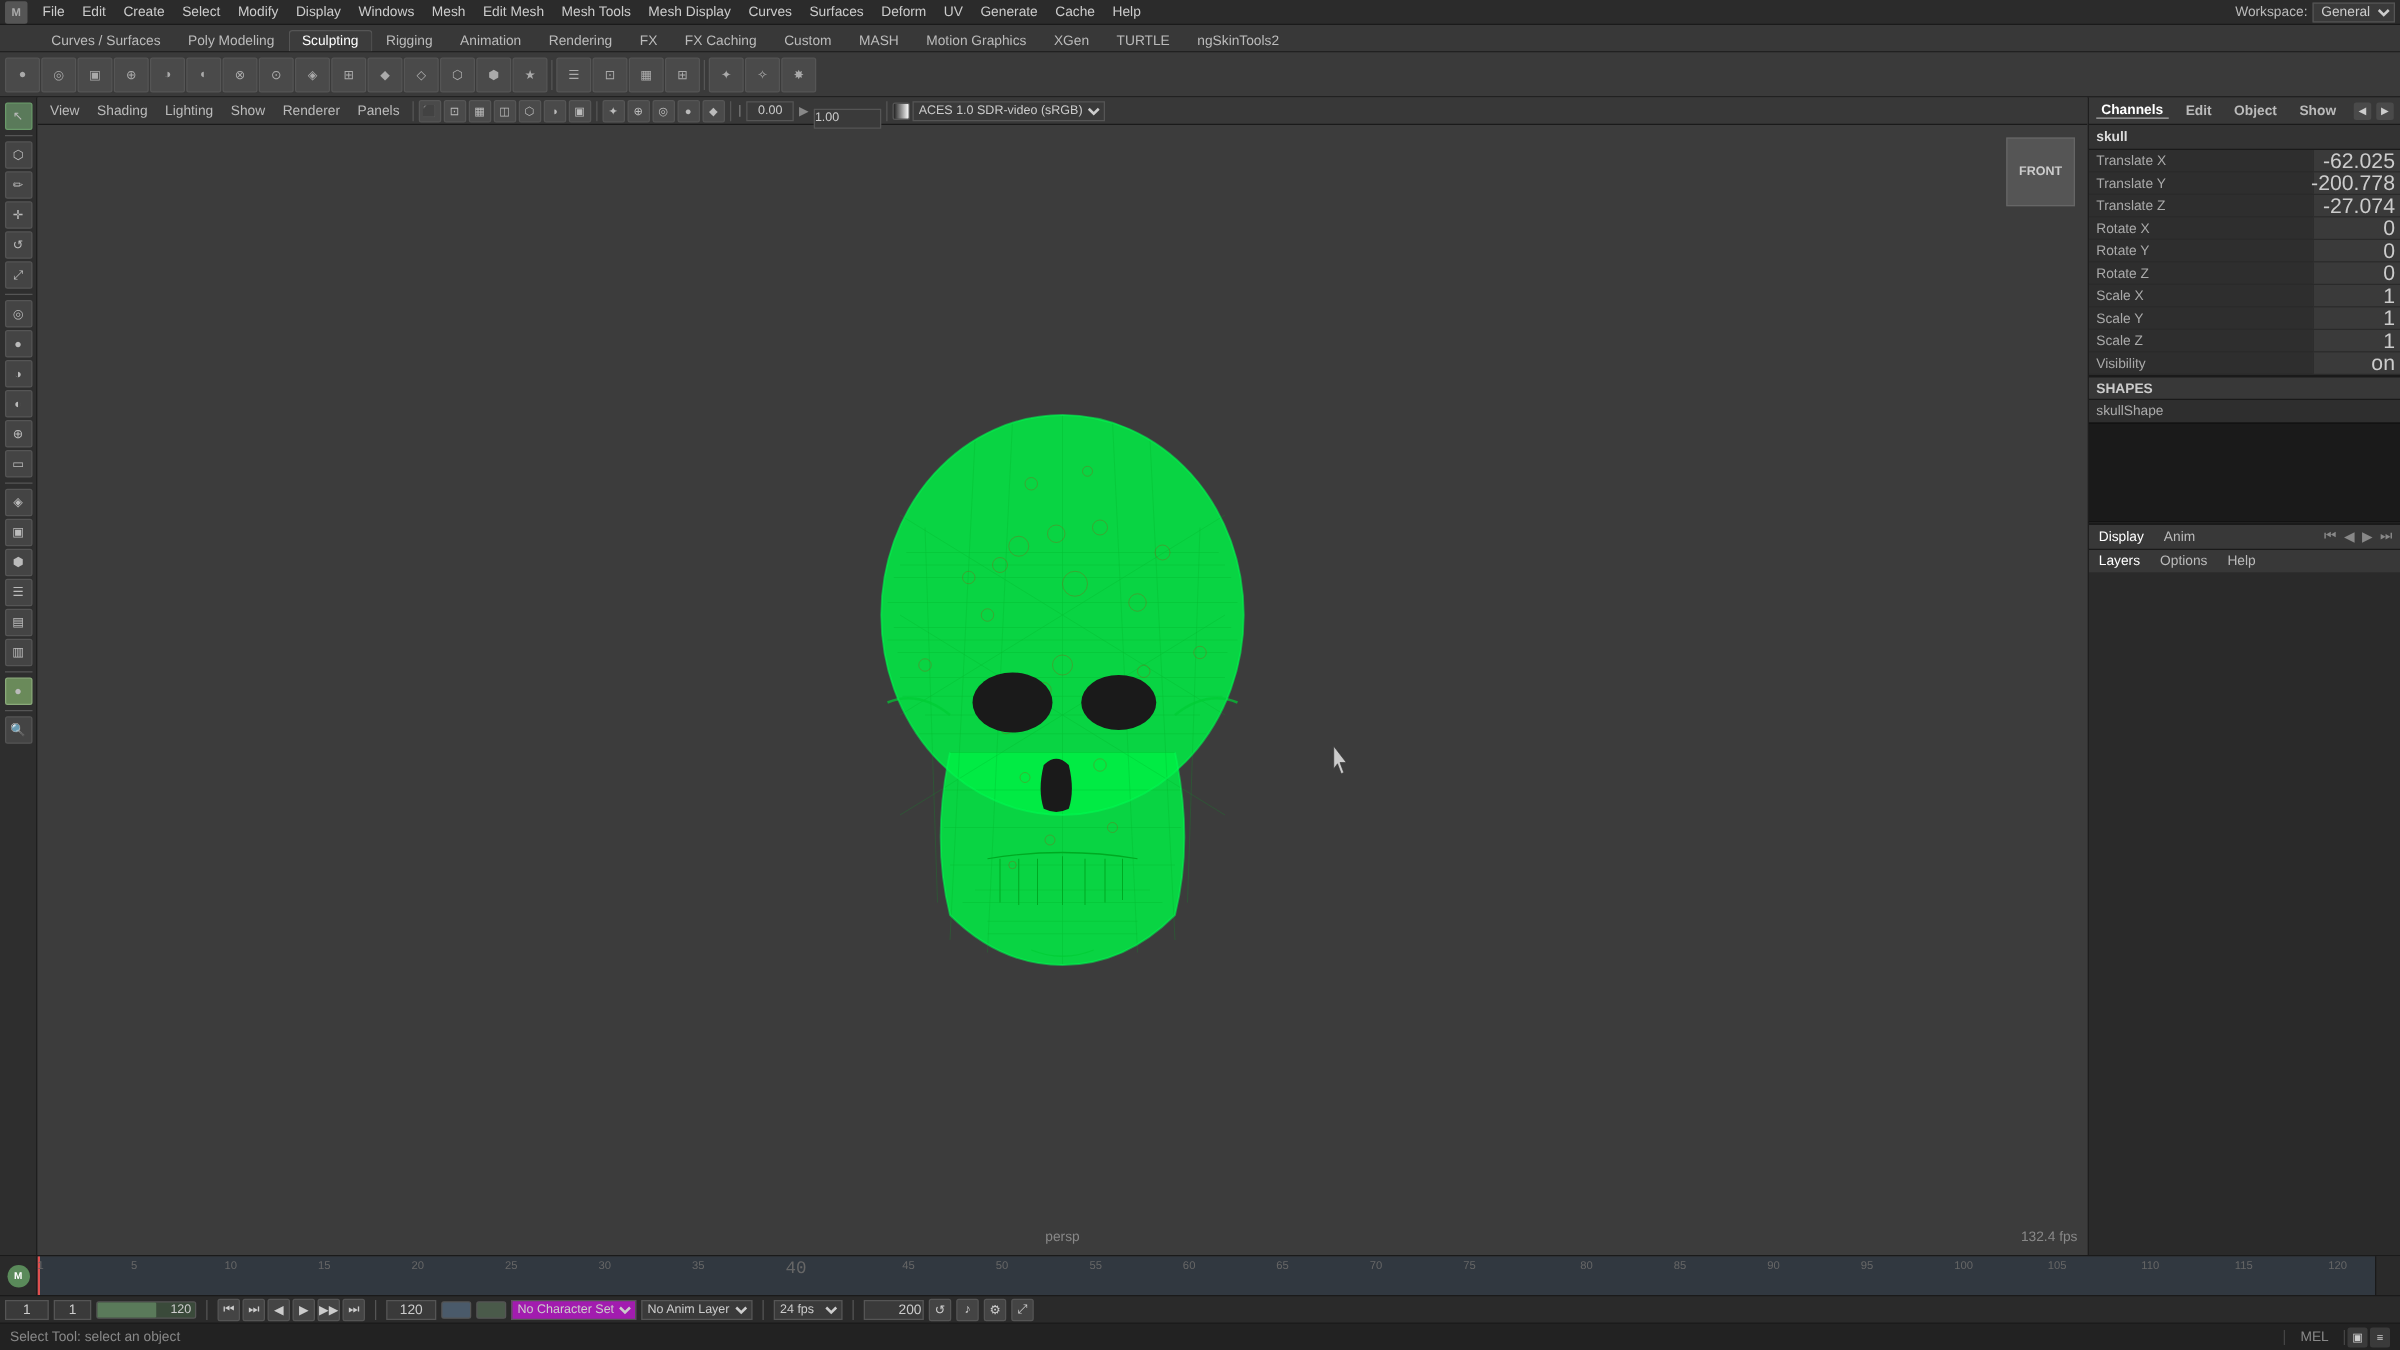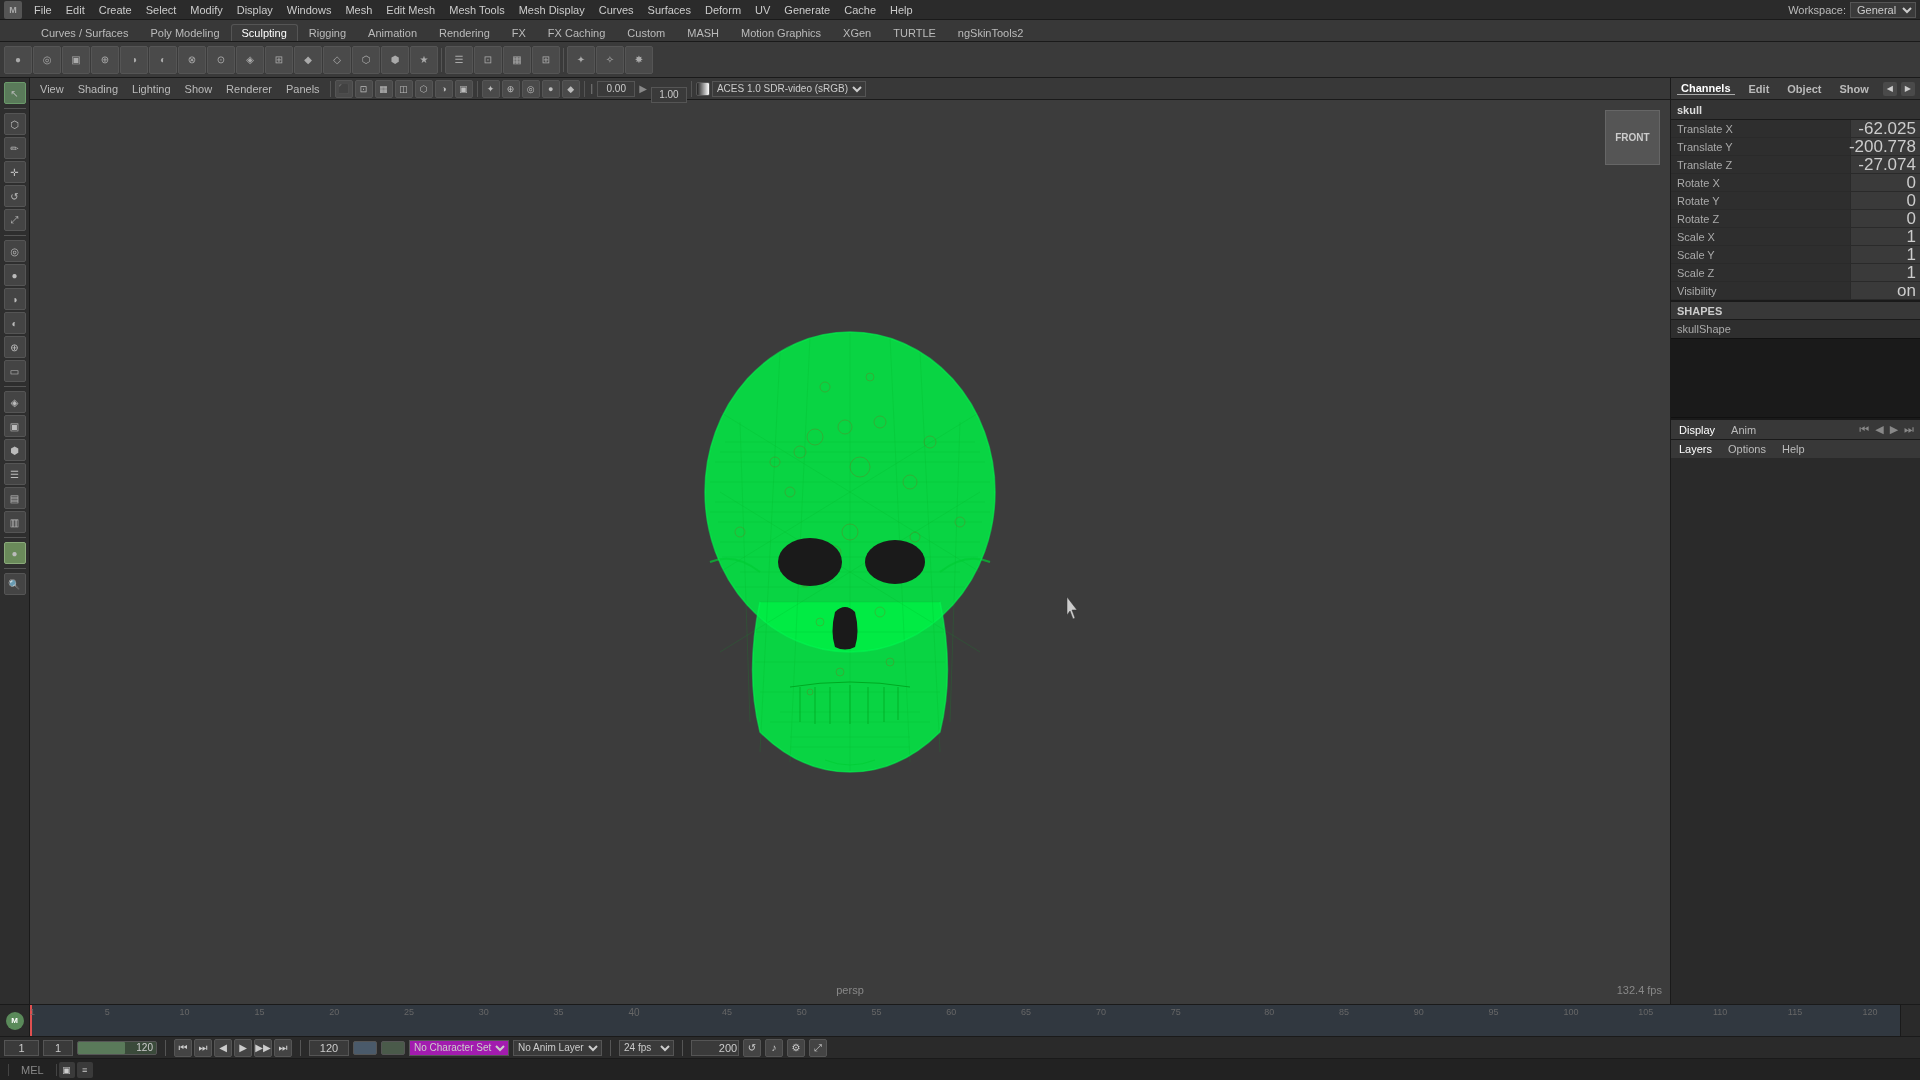--- a/index.html
+++ b/index.html
@@ -264,21 +264,21 @@
       <div class="vp-icon">✦</div>
       <div class="vp-icon">⊕</div>
       <div class="vp-icon">◎</div>
       <div class="vp-icon">●</div>
       <div class="vp-icon">◆</div>
       <div class="vp-sep"></div>
 
       <span style="font-size:10px; color:#888; padding:0 2px;">|</span>
       <input type="text" style="width: 38px; height: 16px; background: rgb(58, 58, 58); border: 1px solid rgb(85, 85, 85); color: rgb(204, 204, 204); font-size: 10px; text-align: center;" value="0.00">
       <span style="font-size:10px; color:#888; padding:0 2px;">▶</span>
-      <input type="text" style="width: 36px; height: 16px; background: rgb(58, 58, 58); border: 1px solid rgb(85, 85, 85); color: rgb(204, 204, 204); font-size: 10px; text-align: center; margin-top: 12px;" value="1.00">
+      <input type="text" style="width: 54px; height: 16px; background: rgb(58, 58, 58); border: 1px solid rgb(85, 85, 85); color: rgb(204, 204, 204); font-size: 10px;  margin-top: 12px;" value="1.00">
       <div class="vp-sep"></div>
 
       <div style="display:flex; align-items:center; gap:2px;">
         <div style="width:14px; height:14px; background: linear-gradient(to right, #222, #fff); border:1px solid #555; border-radius:2px;"></div>
         <select style="background:#3a3a3a; border:1px solid #555; color:#ccc; font-size:10px; height:16px;">
           <option>ACES 1.0 SDR-video (sRGB)</option>
         </select>
       </div>
     </div>
 
@@ -498,21 +498,21 @@
     <div style="position:absolute; top:0; left:0; right:0; bottom:0; display:flex;">
       <div style="position:absolute; top:0; left:0; right:0; height:100%; display:flex; align-items:flex-start; padding-top:2px;">
         <span style="position:absolute; left:0%; font-size:9px; color:#666;">1</span>
         <span style="position:absolute; left:4%; font-size:9px; color:#666;">5</span>
         <span style="position:absolute; left:8%; font-size:9px; color:#666;">10</span>
         <span style="position:absolute; left:12%; font-size:9px; color:#666;">15</span>
         <span style="position:absolute; left:16%; font-size:9px; color:#666;">20</span>
         <span style="position:absolute; left:20%; font-size:9px; color:#666;">25</span>
         <span style="position:absolute; left:24%; font-size:9px; color:#666;">30</span>
         <span style="position:absolute; left:28%; font-size:9px; color:#666;">35</span>
-        <span style="position:absolute; left:32%; font-size:10px; color:#666;">40</span>
+        <span style="position:absolute; left:32%; font-size:14px; color:#666;font-family:Liberation Mono, monospace;">40</span>
         <span style="position:absolute; left:37%; font-size:9px; color:#666;">45</span>
         <span style="position:absolute; left:41%; font-size:9px; color:#666;">50</span>
         <span style="position:absolute; left:45%; font-size:9px; color:#666;">55</span>
         <span style="position:absolute; left:49%; font-size:9px; color:#666;">60</span>
         <span style="position:absolute; left:53%; font-size:9px; color:#666;">65</span>
         <span style="position:absolute; left:57%; font-size:9px; color:#666;">70</span>
         <span style="position:absolute; left:61%; font-size:9px; color:#666;">75</span>
         <span style="position:absolute; left:66%; font-size:9px; color:#666;">80</span>
         <span style="position:absolute; left:70%; font-size:9px; color:#666;">85</span>
         <span style="position:absolute; left:74%; font-size:9px; color:#666;">90</span>
@@ -567,16 +567,17 @@
   </select>
   <div class="bc-sep"></div>
   <input type="text" class="bc-field" value="200" style="width: 48px; padding-left: 26px;">
   <div class="play-btn">↺</div>
   <div class="play-btn">♪</div>
   <div class="play-btn">⚙</div>
   <div class="play-btn">⤢</div>
 </div>
 
 <div id="status-bar">
+  <div id="status-text">Select Tool: select an object</div>
   <div id="mel-label">MEL</div>
   <div class="status-right-icon">▣</div>
   <div class="status-right-icon">≡</div>
 </div>
 
 </body></html>

